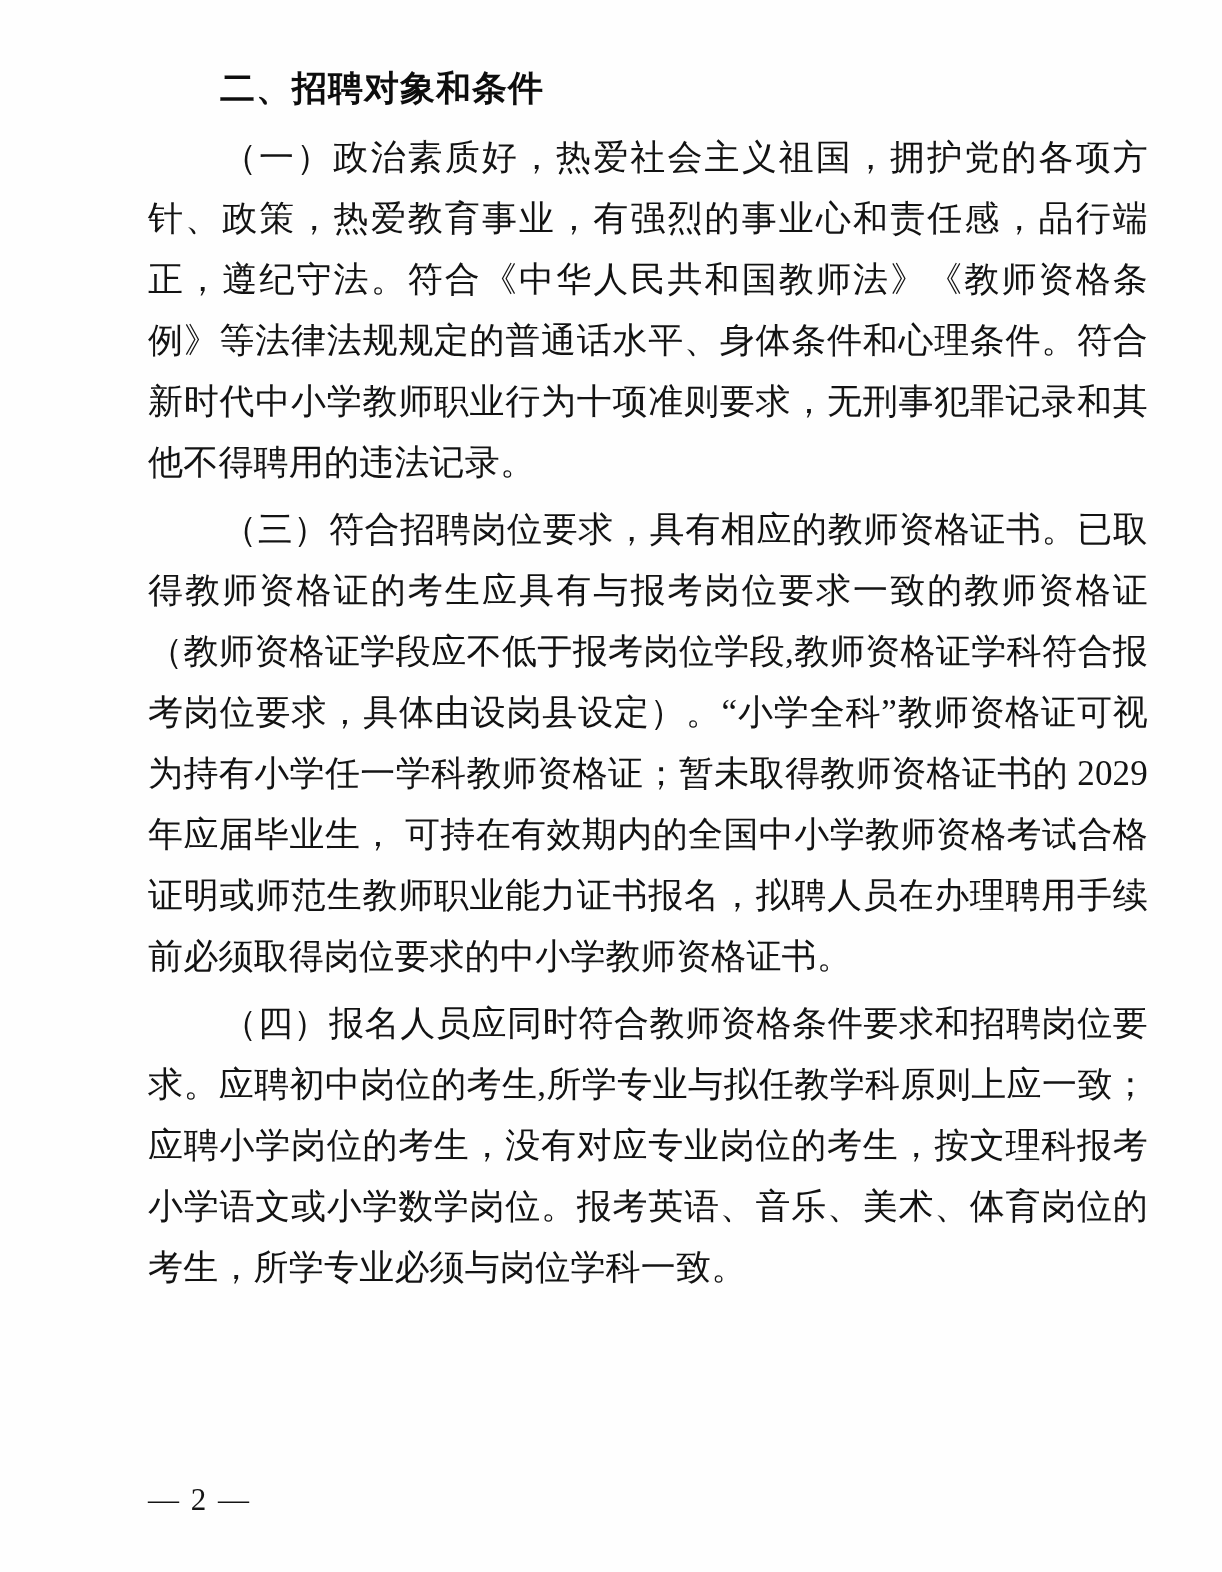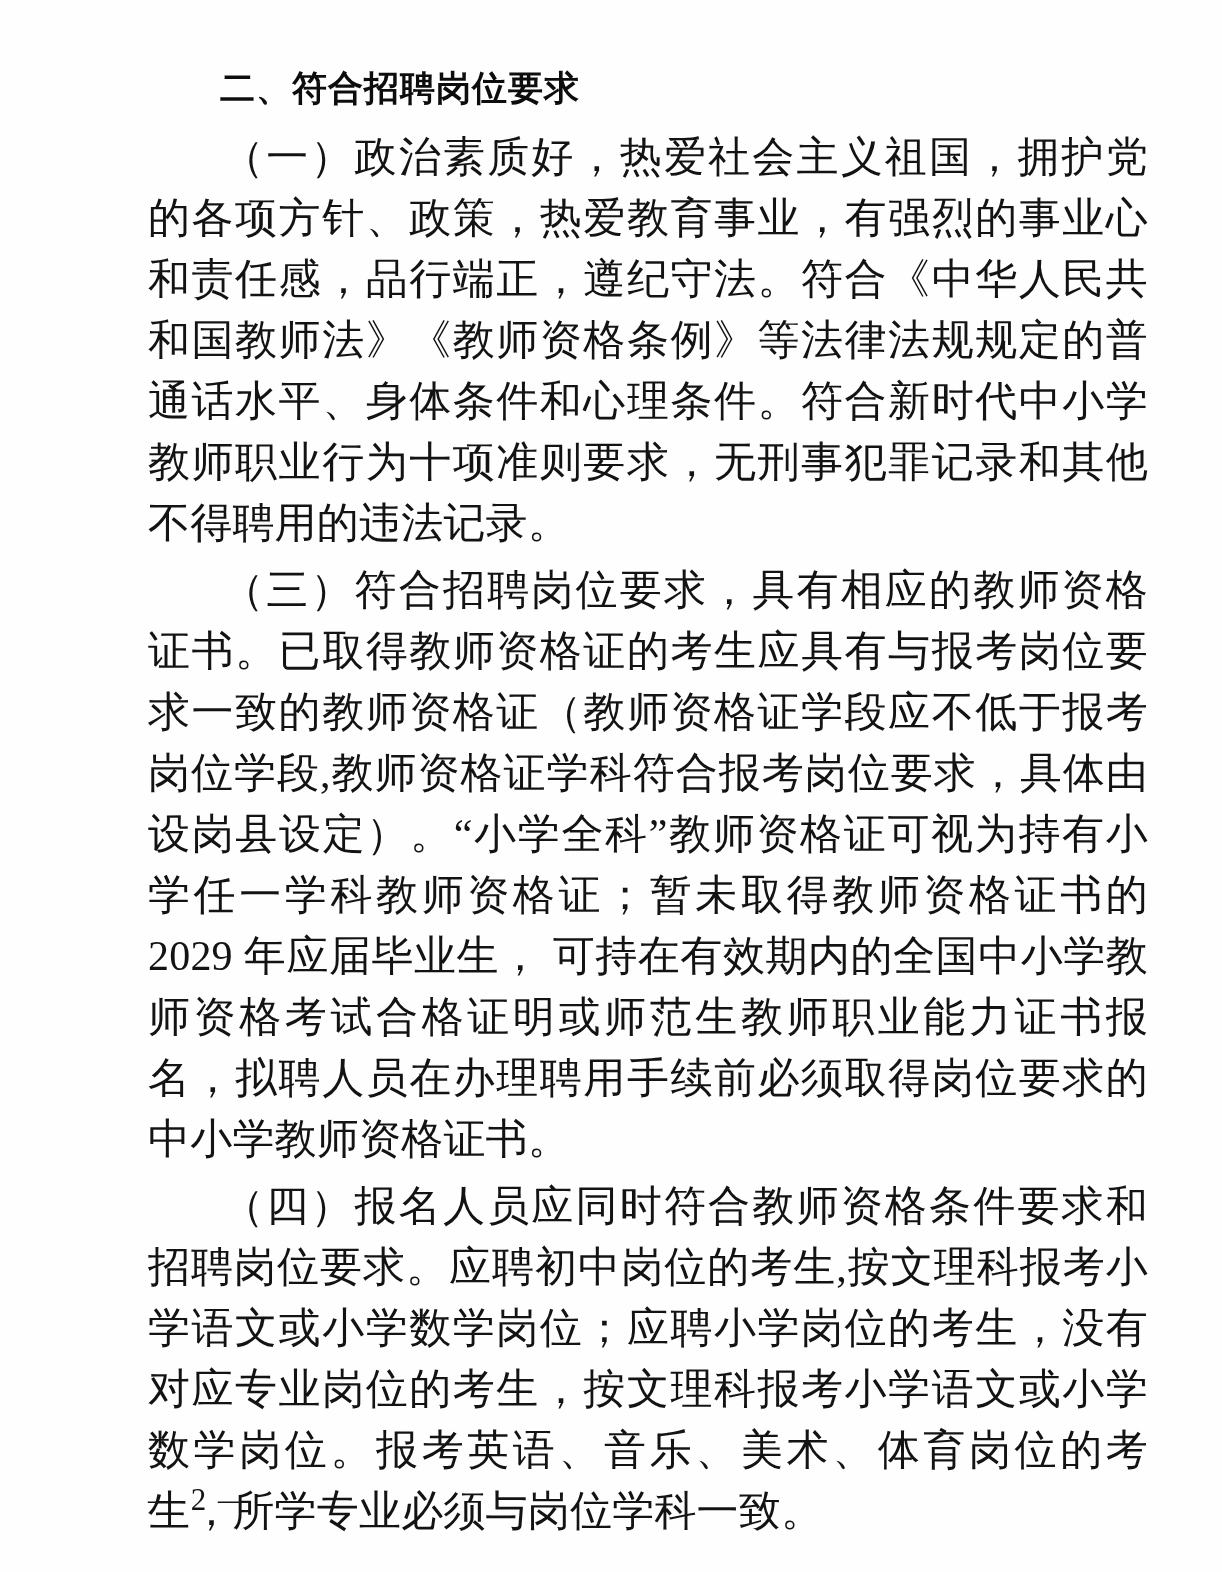--- a/index.html
+++ b/index.html
@@ -32,21 +32,21 @@
     font-family: "Liberation Sans", "DejaVu Sans", sans-serif;
     font-weight: bold;
     font-size: 35px;
     letter-spacing: 1px;
     line-height: 1.5;
     margin: 0 0 12px 0;
     text-indent: 72px;
     color: #0d0d0d;
   }
   .para {
-    font-size: 42px;
+    font-size: 35px;
     line-height: 61px;
     letter-spacing: 0.2px;
     margin: 0 0 6px 0;
     text-align: justify;
     text-justify: inter-ideograph;
     text-indent: 74px;
     color: #131313;
   }
   .footer {
     position: absolute;
@@ -61,28 +61,28 @@
     display: inline-block;
   }
 </style>
 </head>
 <body>
 
 <div class="page">
 
   <div class="content">
 
-    <h2 class="section-title">二、符合招聘岗位要求</h2>
+    <h2 class="section-title">二、招聘对象和条件</h2>
 
     <p class="para">（一）政治素质好，热爱社会主义祖国，拥护党的各项方针、政策，热爱教育事业，有强烈的事业心和责任感，品行端正，遵纪守法。符合《中华人民共和国教师法》《教师资格条例》等法律法规规定的普通话水平、身体条件和心理条件。符合新时代中小学教师职业行为十项准则要求，无刑事犯罪记录和其他不得聘用的违法记录。</p>
 
 
     <p class="para">（三）符合招聘岗位要求，具有相应的教师资格证书。已取得教师资格证的考生应具有与报考岗位要求一致的教师资格证（教师资格证学段应不低于报考岗位学段,教师资格证学科符合报考岗位要求，具体由设岗县设定）。“小学全科”教师资格证可视为持有小学任一学科教师资格证；暂未取得教师资格证书的 2029 年应届毕业生， 可持在有效期内的全国中小学教师资格考试合格证明或师范生教师职业能力证书报名，拟聘人员在办理聘用手续前必须取得岗位要求的中小学教师资格证书。</p>
 
-    <p class="para">（四）报名人员应同时符合教师资格条件要求和招聘岗位要求。应聘初中岗位的考生,按文理科报考小学语文或小学数学岗位；应聘小学岗位的考生，没有对应专业岗位的考生，按文理科报考小学语文或小学数学岗位。报考英语、音乐、美术、体育岗位的考生，所学专业必须与岗位学科一致。</p>
+    <p class="para">（四）报名人员应同时符合教师资格条件要求和招聘岗位要求。应聘初中岗位的考生,所学专业与拟任教学科原则上应一致；应聘小学岗位的考生，没有对应专业岗位的考生，按文理科报考小学语文或小学数学岗位。报考英语、音乐、美术、体育岗位的考生，所学专业必须与岗位学科一致。</p>
 
   </div>
 
   <div class="footer">
     <span class="pageno">— 2 —</span>
   </div>
 
 </div>
 
 </body></html>

